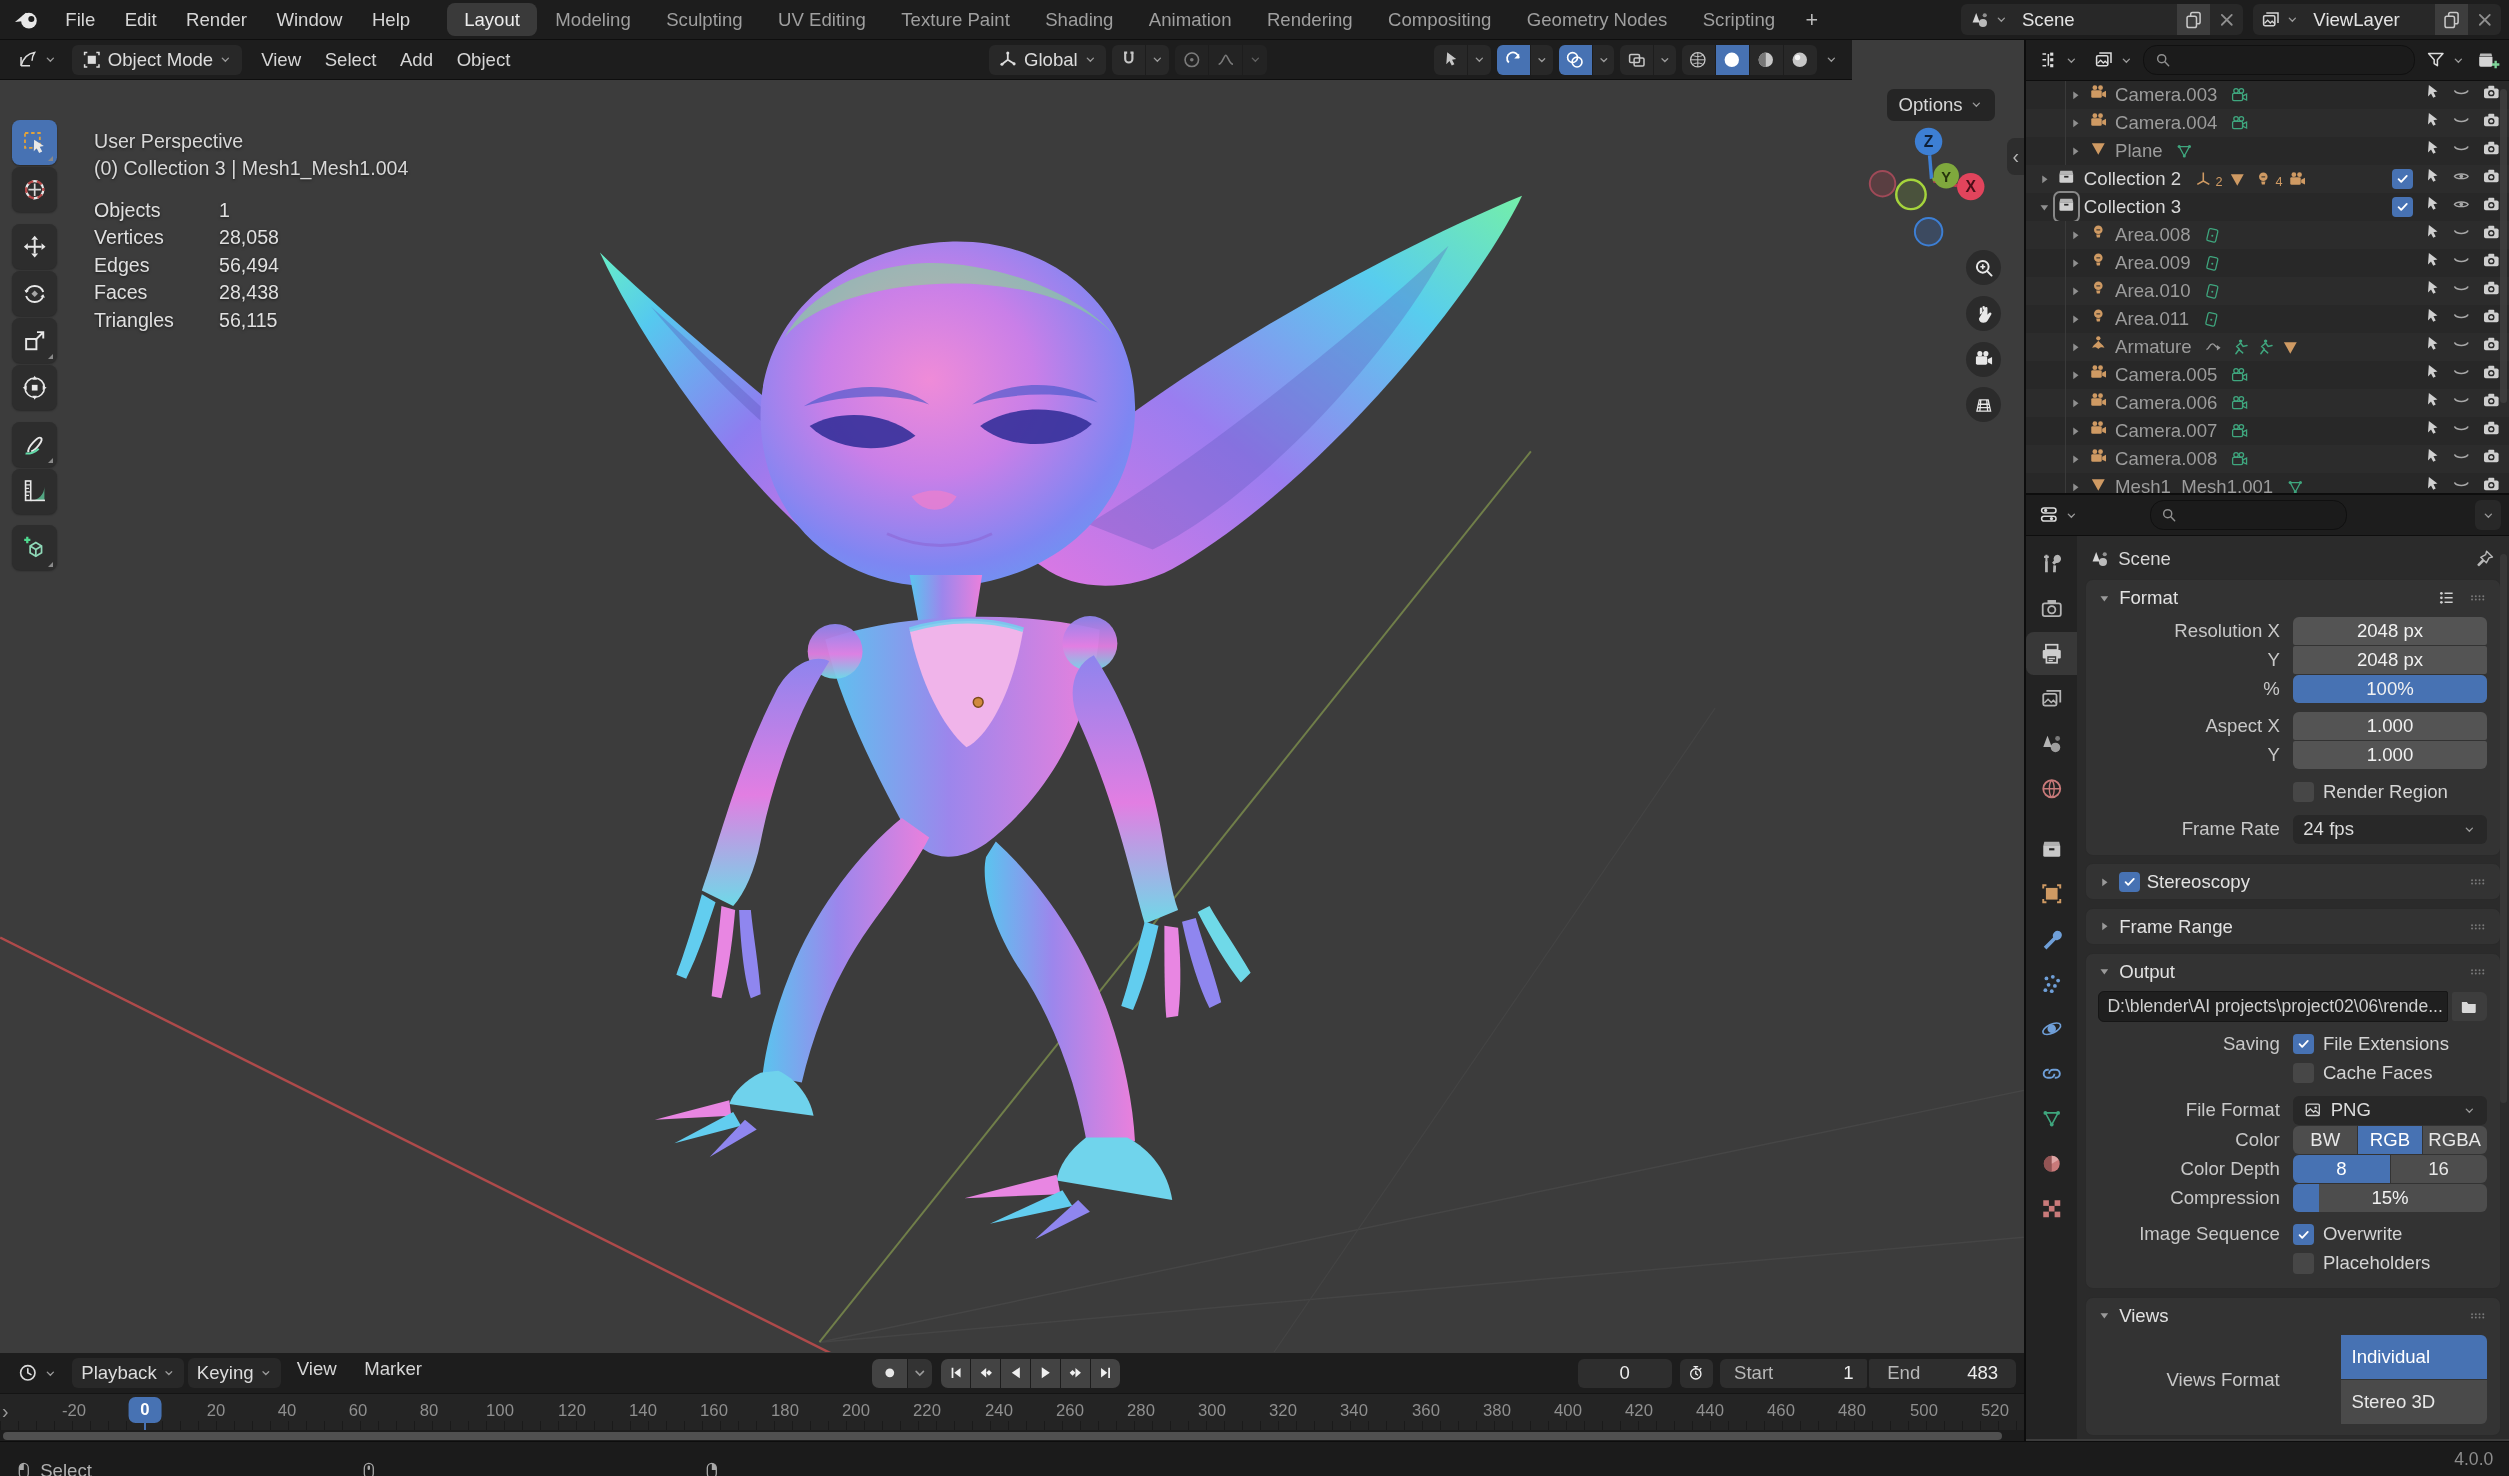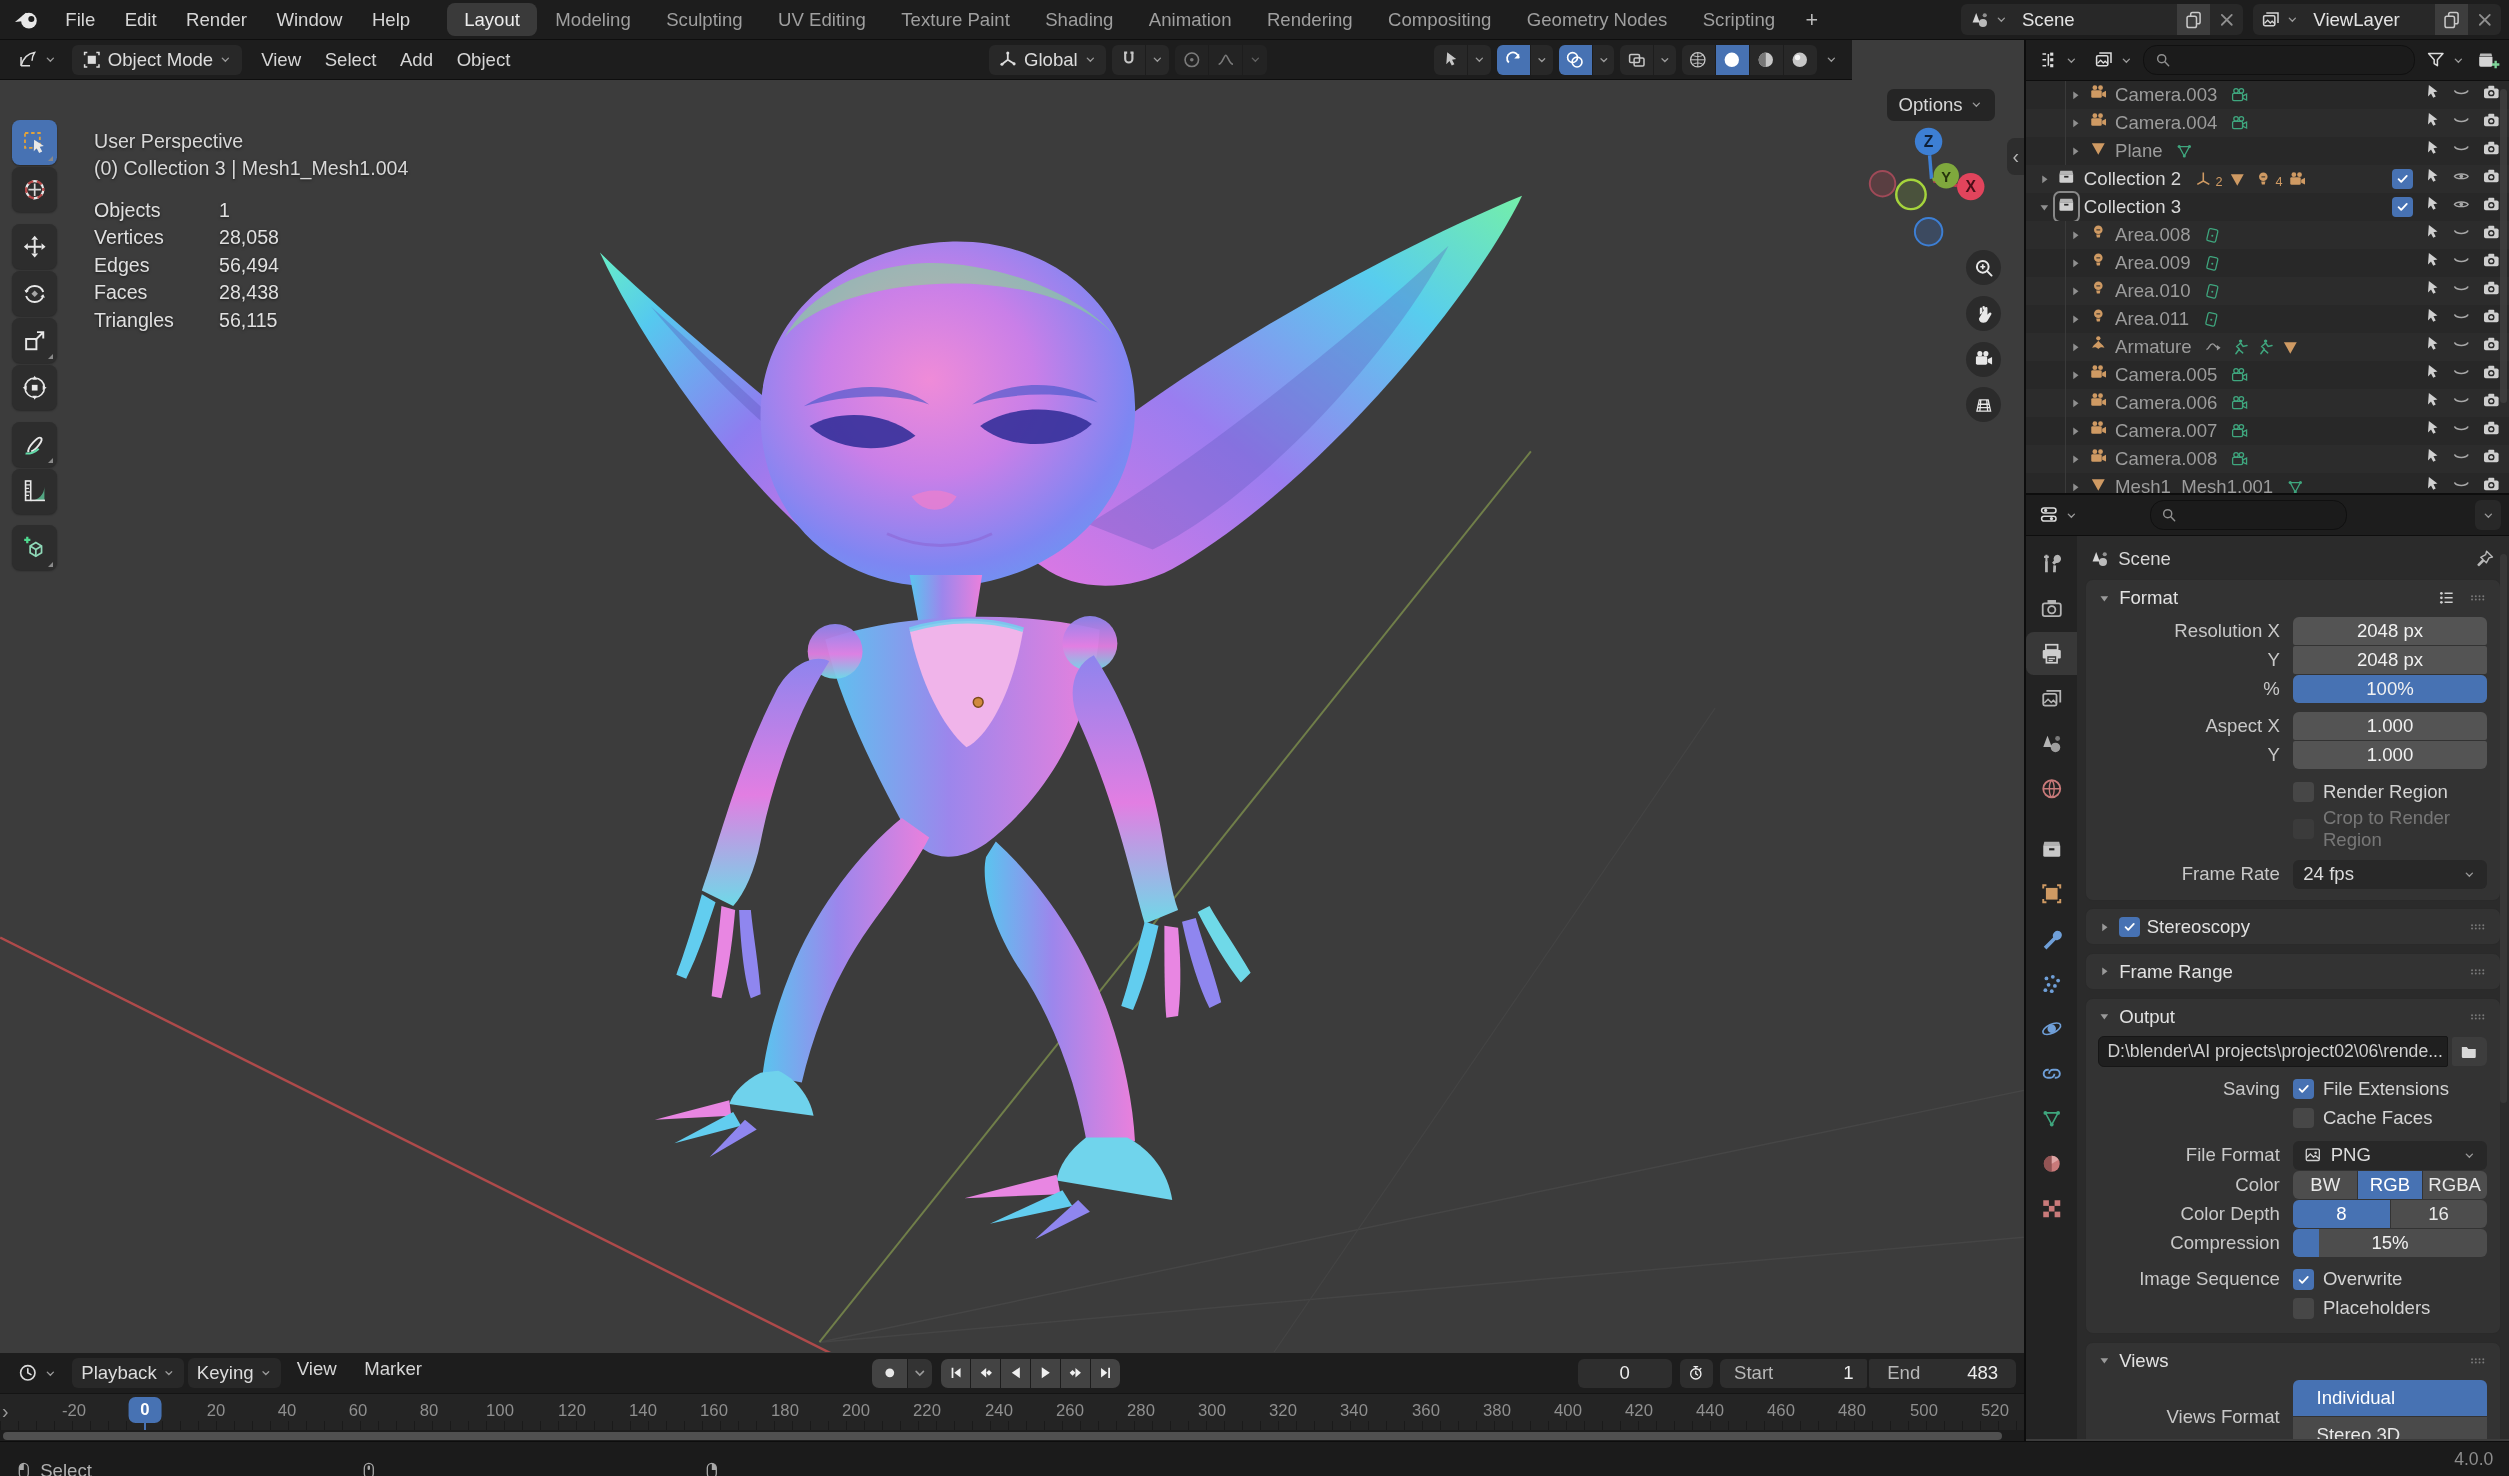--- a/index.html
+++ b/index.html
@@ -99,21 +99,21 @@
   .jt{border-radius:5.9px 5.9px 2px 2px;} .jb{border-radius:2px 2px 5.9px 5.9px;} .ja{border-radius:5.9px;}
   .slider{flex:1;height:28px;background:#4d4d4d;border-radius:5.9px;position:relative;overflow:hidden;}
   .slider .fill{position:absolute;left:0;top:0;bottom:0;background:#4772b3;}
   .slider .val{position:absolute;inset:0;display:flex;align-items:center;justify-content:center;color:#f1f1f1;}
   .ddown{flex:1;height:29px;background:#282828;border-radius:5.9px;display:flex;align-items:center;gap:7.8px;padding:0 9.8px;color:#dcdcdc;box-sizing:border-box;}
   .ddown .sp{flex:1;}
   .seg{flex:1;display:flex;gap:1px;border-radius:5.9px;overflow:hidden;height:28px;}
   .seg .opt{flex:1;background:#4d4d4d;display:flex;align-items:center;justify-content:center;color:#e8e8e8;}
   .seg .opt.act{background:#4772b3;color:#fff;}
   .segv{flex:1;display:flex;flex-direction:column;gap:1px;border-radius:5.9px;overflow:hidden;}
-  .segv .opt{height:36px;background:#4a4a4a;display:flex;align-items:center;padding:0 23px;color:#e8e8e8;}
+  .segv .opt{height:44px;background:#4a4a4a;display:flex;align-items:center;padding:0 10px;color:#e8e8e8;margin-left:48px;}
   .segv .opt.act{background:#4772b3;color:#fff;}
   .chkrow{display:flex;align-items:center;gap:8.8px;color:#d4d4d4;}
   .chkrow.dis{opacity:.42;}
   .pathrow{display:flex;align-items:center;gap:3.9px;margin:0 13.7px 0 11.8px;}
   .pathfield{flex:1;height:29px;background:#1f1f1f;border:1px solid #161616;border-radius:5.9px 2px 2px 5.9px;display:flex;align-items:center;
              padding:0 8.8px;color:#cfcfcf;white-space:nowrap;overflow:hidden;font-size:17.6px;}
   .folderbtn{width:35px;height:29px;background:#3d3d3d;border-radius:2px 5.9px 5.9px 2px;display:flex;align-items:center;justify-content:center;color:#d8d8d8;}
   #pscroll{position:absolute;right:2px;top:59px;width:6.9px;height:549px;background:#454545;border-radius:3.9px;opacity:.5;}
   
   #timeline{position:absolute;left:0;top:1353px;width:2024px;height:88px;background:#1d1d1d;}
@@ -1924,29 +1924,20 @@
                       <span class="numfield jb">1.000</span>
                     </span>
                   </div>
                   <div class="pgap"></div>
                   <div class="prow">
                     <span class="plabel"></span>
                     <span class="pw">
                       <span class="chkrow">
                         <span class="cbx off"></span>
                         <span>Render Region</span>
-                      </span>
-                    </span>
-                  </div>
-                  <div class="prow">
-                    <span class="plabel"></span>
-                    <span class="pw">
-                      <span class="chkrow dis">
-                        <span class="cbx off"></span>
-                        <span>Crop to Render Region</span>
                       </span>
                     </span>
                   </div>
                   <div class="pgap"></div>
                   <div class="prow">
                     <span class="plabel">Frame Rate</span>
                     <span class="pw">
                       <span class="ddown">
                         <span>24 fps</span>
                         <span class="sp"></span>

